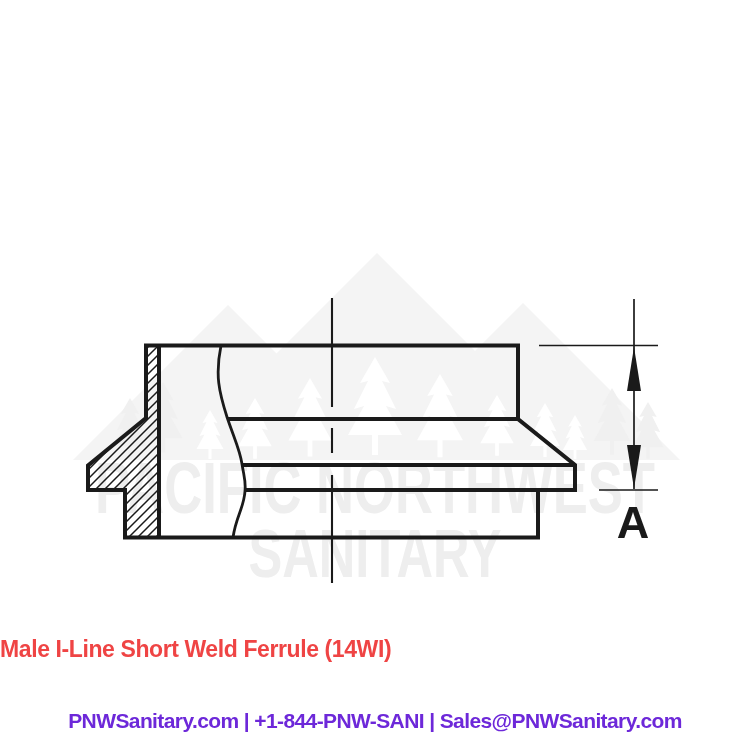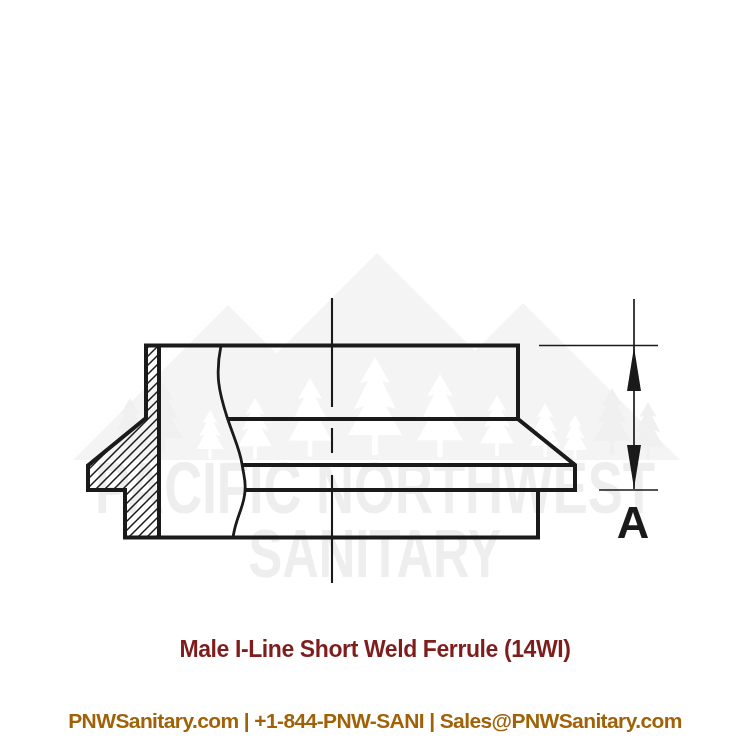--- a/index.html
+++ b/index.html
@@ -20,36 +20,35 @@
     left: 0;
     top: 0;
     width: 750px;
     height: 750px;
   }
   .caption-title {
     position: absolute;
     left: 0;
     top: 636px;
     width: 750px;
-    text-align: center;
     font-size: 23px;
     font-weight: bold;
     letter-spacing: -0.4px;
-    color: #7f1d1d;
+    color: #ef4444;
   }
   .contact-footer {
     position: absolute;
     left: 0;
     top: 709px;
     width: 750px;
     text-align: center;
     font-size: 21px;
     font-weight: bold;
     letter-spacing: -0.6px;
-    color: #a16207;
+    color: #6d28d9;
   }
   .wm-text {
     font-family: "Liberation Sans", sans-serif;
     font-weight: bold;
   }
   .dim-label {
     font-family: "Liberation Sans", sans-serif;
     font-weight: bold;
     font-size: 45px;
     fill: #1a1a1a;

